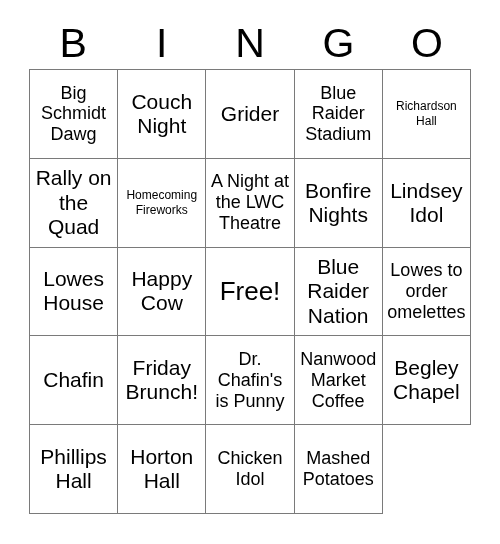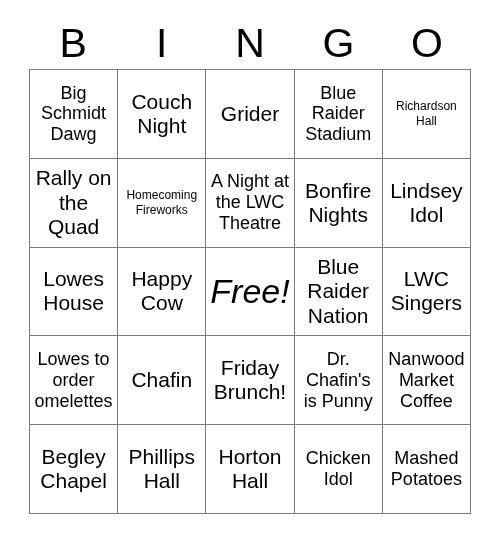--- a/index.html
+++ b/index.html
@@ -76,21 +76,21 @@
 
   .cell-text {
     display: block;
     color: #000000;
     line-height: 1.14;
     word-wrap: break-word;
     hyphens: none;
   }
 
   
-  .fs-xl .cell-text { font-size: 34px; line-height: 1.12; font-style: italic; }
+  .fs-xl .cell-text { font-size: 26px; line-height: 1.12; }
   .fs-lg .cell-text { font-size: 21px; line-height: 1.15; }
   .fs-md .cell-text { font-size: 18px; line-height: 1.16; }
   .fs-sm .cell-text { font-size: 12px; line-height: 1.22; }
 </style>
 </head>
 <body>
 
 <div id="bingo-card">
 
   <div id="header-row">
@@ -140,23 +140,20 @@
       </div>
     <div class="cell fs-lg">
         <span class="cell-text">Happy Cow</span>
       </div>
     <div class="cell fs-xl">
         <span class="cell-text">Free!</span>
       </div>
     <div class="cell fs-lg">
         <span class="cell-text">Blue Raider Nation</span>
       </div>
-    <div class="cell fs-lg">
-        <span class="cell-text">LWC Singers</span>
-      </div>
 
     <div class="cell fs-md">
         <span class="cell-text">Lowes to order omelettes</span>
       </div>
     <div class="cell fs-lg">
         <span class="cell-text">Chafin</span>
       </div>
     <div class="cell fs-lg">
         <span class="cell-text">Friday Brunch!</span>
       </div>

